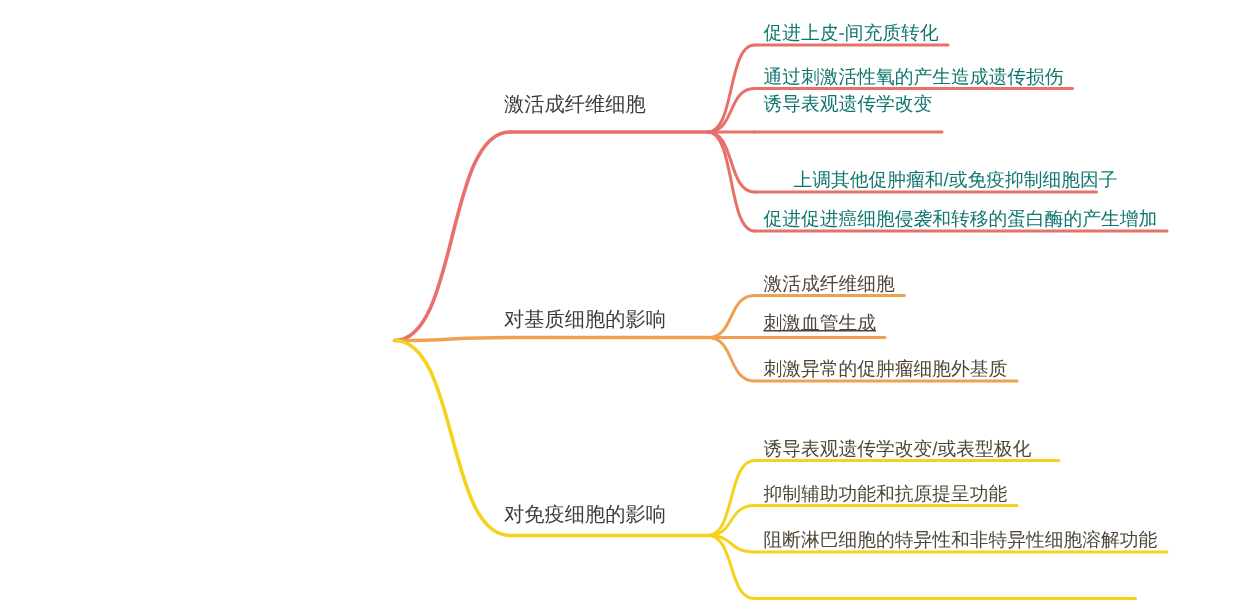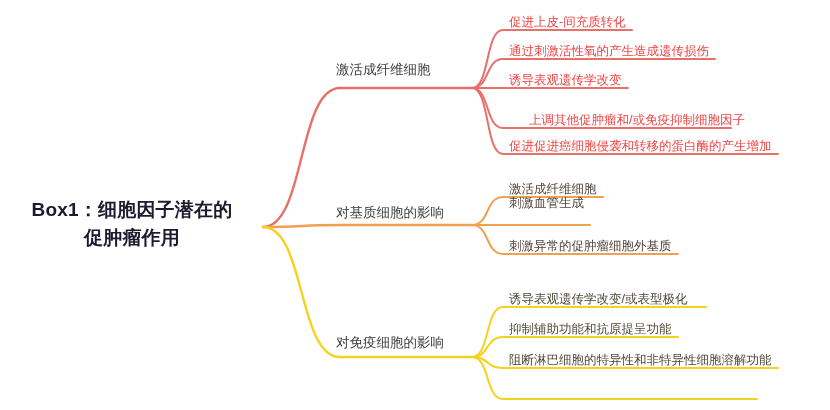--- a/index.html
+++ b/index.html
@@ -44,21 +44,21 @@
     white-space: nowrap;
     line-height: 1;
   }
   .leaf {
     position: absolute;
     font-size: 12.5px;
     color: #4a4a4a;
     white-space: nowrap;
     line-height: 1;
   }
-  .leaf.red   { color: #ef4444; }
+  .leaf.red   { color: #0f766e; }
   .leaf.orange{ color: #4f4437; }
   .leaf.yellow{ color: #4d4835; }
 </style>
 </head>
 <body>
 
 <div id="canvas">
 
   <svg id="wires" viewBox="0 0 830 410" xmlns="http://www.w3.org/2000/svg">
       <path d="M 263 227 C 305.35 227, 297.65 88, 340 88" fill="none" stroke="#E8706A" stroke-width="2.4" stroke-linecap="round"></path>
@@ -86,34 +86,32 @@
       <path d="M 472 357 C 490 357, 485 307, 503 307" fill="none" stroke="#F5D21E" stroke-width="2" stroke-linecap="round"></path>
       <path d="M 503 307 L 706 307" fill="none" stroke="#F5D21E" stroke-width="2" stroke-linecap="round"></path>
       <path d="M 472 357 C 490 357, 485 337, 503 337" fill="none" stroke="#F5D21E" stroke-width="2" stroke-linecap="round"></path>
       <path d="M 503 337 L 678 337" fill="none" stroke="#F5D21E" stroke-width="2" stroke-linecap="round"></path>
       <path d="M 472 357 C 490 357, 485 368, 503 368" fill="none" stroke="#F5D21E" stroke-width="2" stroke-linecap="round"></path>
       <path d="M 503 368 L 778 368" fill="none" stroke="#F5D21E" stroke-width="2" stroke-linecap="round"></path>
       <path d="M 472 357 C 490 357, 485 399, 503 399" fill="none" stroke="#F5D21E" stroke-width="2" stroke-linecap="round"></path>
       <path d="M 503 399 L 757 399" fill="none" stroke="#F5D21E" stroke-width="2" stroke-linecap="round"></path>
     </svg>
 
-  <div class="root-title">Box1：细胞因子潜在的
-促肿瘤作用</div>
 
   <div class="branch-label" id="bl0" style="left: 336px; top: 63px;">激活成纤维细胞</div>
   <div class="branch-label" id="bl1" style="left: 336px; top: 206px;">对基质细胞的影响</div>
   <div class="branch-label" id="bl2" style="left: 336px; top: 336px;">对免疫细胞的影响</div>
 
   <div class="leaf red" id="l0-0" style="left: 509px; top: 16px;">促进上皮-间充质转化</div>
   <div class="leaf red" id="l0-1" style="left: 509px; top: 45px;">通过刺激活性氧的产生造成遗传损伤</div>
-  <div class="leaf red" id="l0-2" style="left: 509px; top: 74px;">诱导表观遗传学改变</div>
+  <div class="leaf red" id="l0-2" style="left: 509px; top: 63px;">诱导表观遗传学改变</div>
   <div class="leaf red" id="l0-3" style="left: 529px; top: 114px;">上调其他促肿瘤和/或免疫抑制细胞因子</div>
   <div class="leaf red" id="l0-4" style="left: 509px; top: 140px;">促进促进癌细胞侵袭和转移的蛋白酶的产生增加</div>
 
   <div class="leaf orange" id="l1-0" style="left: 509px; top: 183px;">激活成纤维细胞</div>
-  <div class="leaf orange" id="l1-1" style="left: 509px; top: 197px;">刺激血管生成</div>
+  <div class="leaf orange" id="l1-1" style="left: 509px; top: 209px; text-decoration: underline;">刺激血管生成</div>
   <div class="leaf orange" id="l1-2" style="left: 509px; top: 240px;">刺激异常的促肿瘤细胞外基质</div>
 
   <div class="leaf yellow" id="l2-0" style="left: 509px; top: 293px;">诱导表观遗传学改变/或表型极化</div>
   <div class="leaf yellow" id="l2-1" style="left: 509px; top: 323px;">抑制辅助功能和抗原提呈功能</div>
   <div class="leaf yellow" id="l2-2" style="left: 509px; top: 354px; font-family: Liberation Serif, serif;">阻断淋巴细胞的特异性和非特异性细胞溶解功能</div>
 
 </div>
 
 </body></html>

